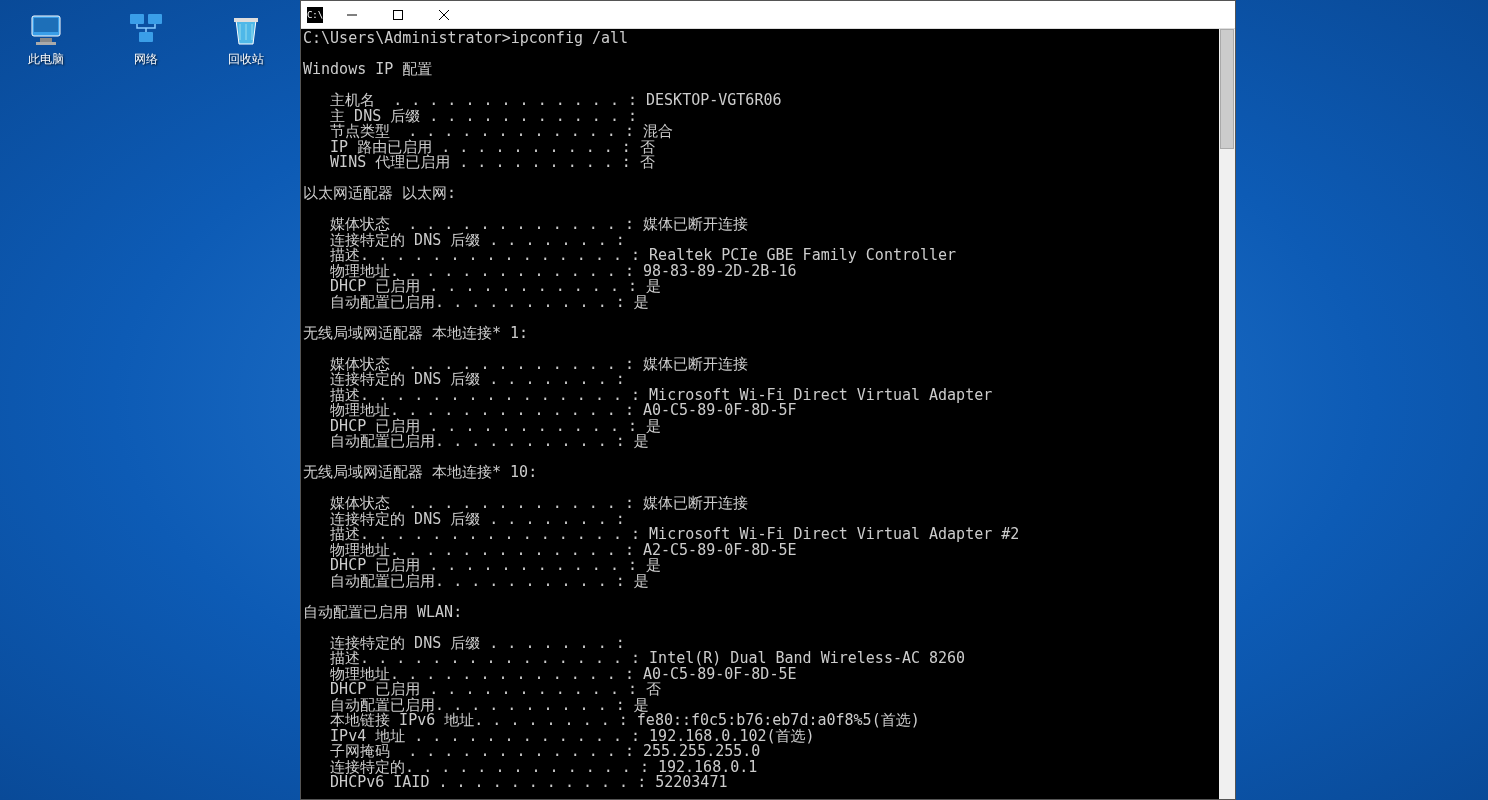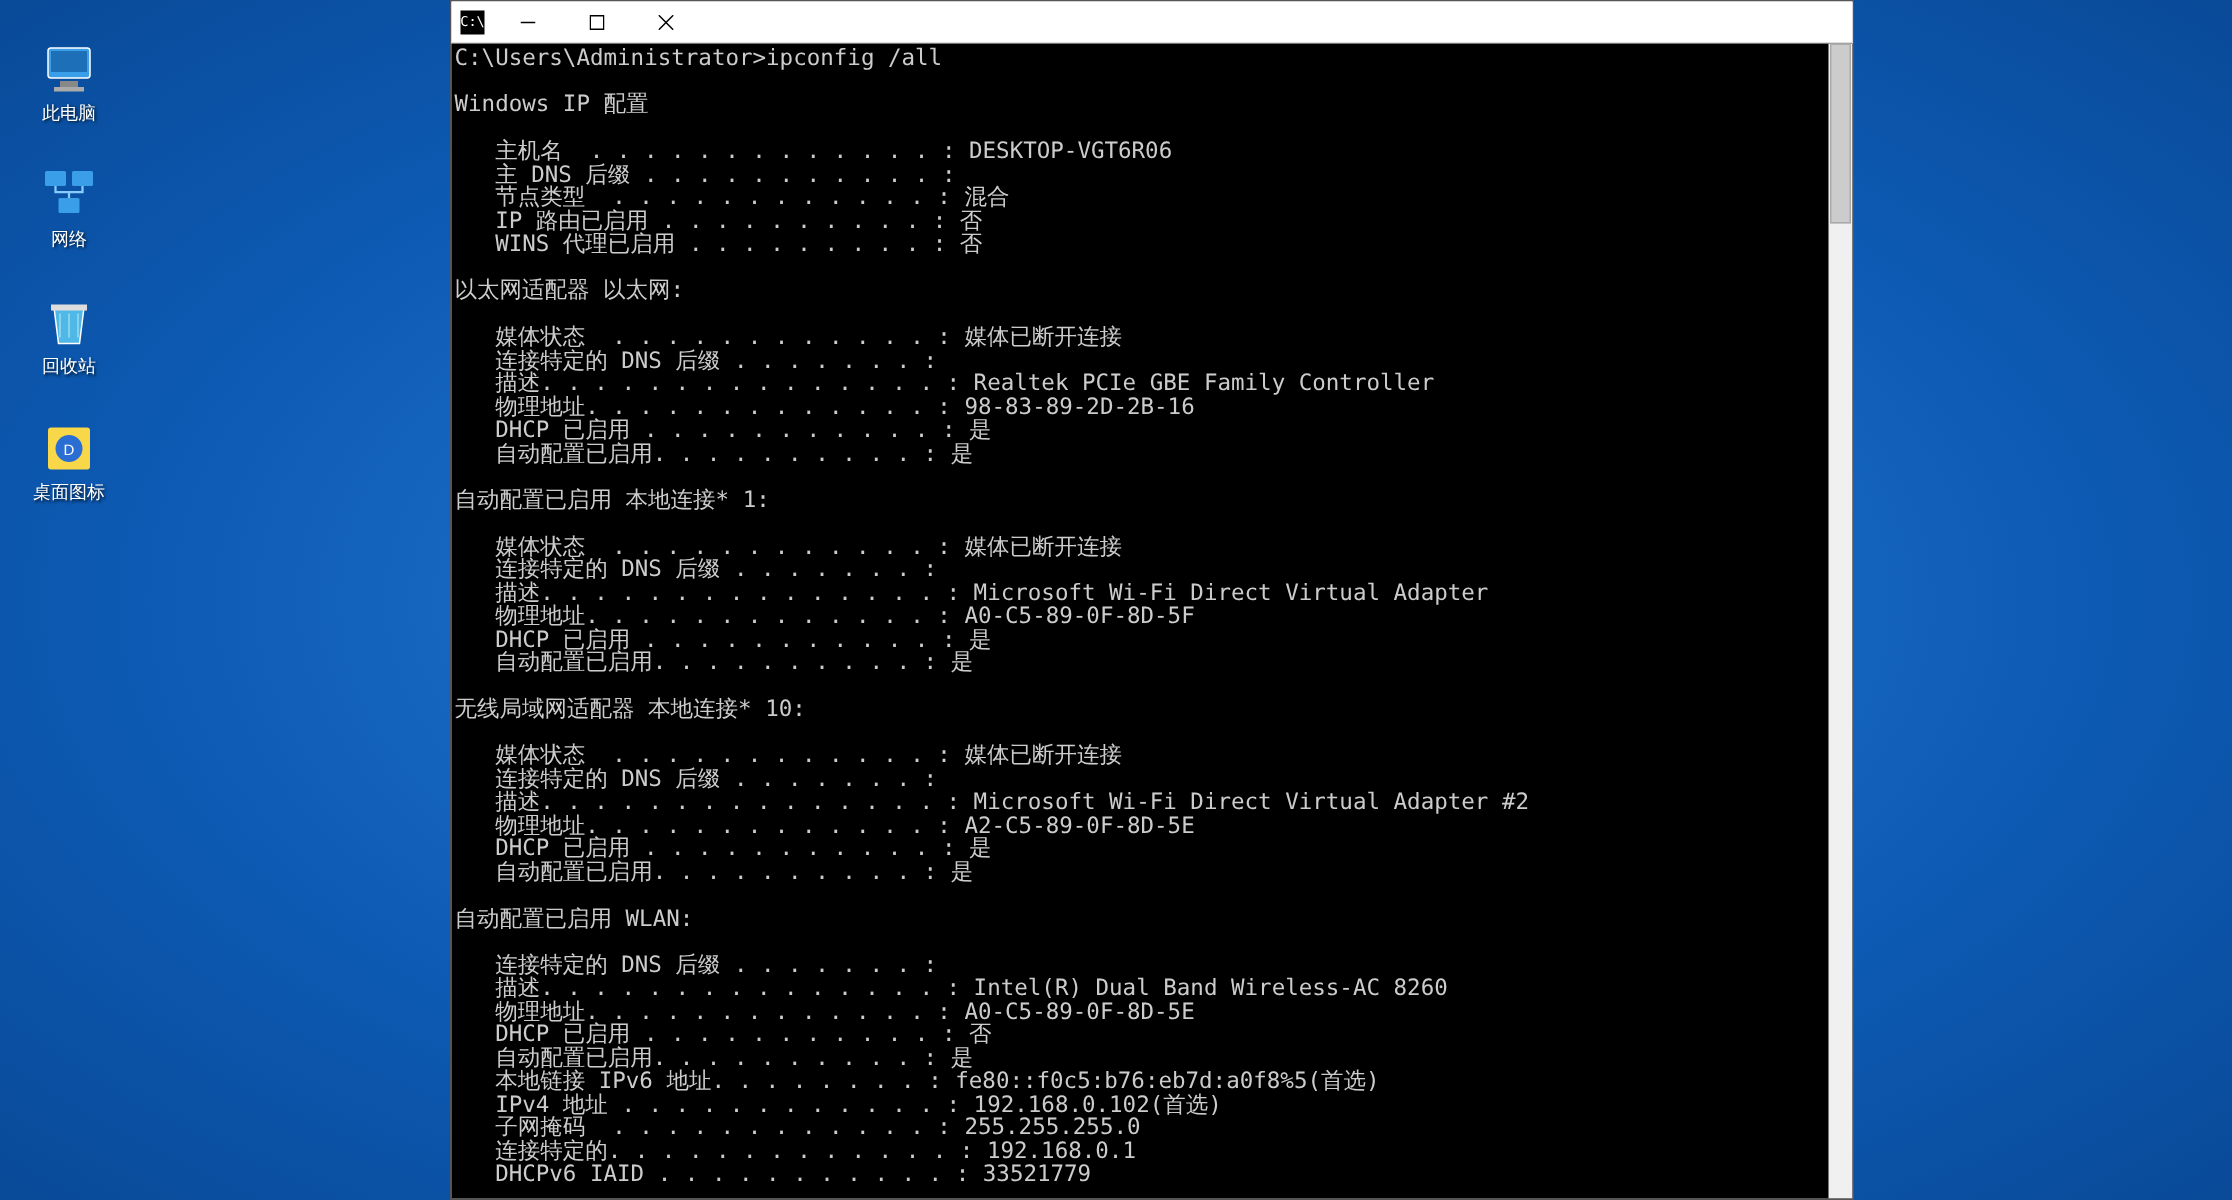--- a/index.html
+++ b/index.html
@@ -6,24 +6,23 @@
 body {
   width: 1488px;
   height: 800px;
   background: radial-gradient(ellipse at center, #2a7dd4 0%, #0d5bb5 60%, #094a98 100%);
   font-family: "Segoe UI", Tahoma, sans-serif;
   overflow: hidden;
   position: relative;
 }
 .desktop-icons {
   position: absolute;
-  top: 26px;
+  top: 10px;
   left: 10px;
   display: flex;
-  flex-direction: column;
   gap: 28px;
   justify-content: space-between;
 }
 .desktop-icon {
   width: 72px;
   display: flex;
   flex-direction: column;
   align-items: center;
   cursor: pointer;
 }
@@ -192,21 +191,21 @@
 <span></span>
 <span>以太网适配器 以太网:</span>
 <span></span>
 <span>   媒体状态  . . . . . . . . . . . . : 媒体已断开连接</span>
 <span>   连接特定的 DNS 后缀 . . . . . . . :</span>
 <span>   描述. . . . . . . . . . . . . . . : Realtek PCIe GBE Family Controller</span>
 <span>   物理地址. . . . . . . . . . . . . : 98-83-89-2D-2B-16</span>
 <span>   DHCP 已启用 . . . . . . . . . . . : 是</span>
 <span>   自动配置已启用. . . . . . . . . . : 是</span>
 <span></span>
-<span>自动配置已启用 本地连接* 1:</span>
+<span>无线局域网适配器 本地连接* 1:</span>
 <span></span>
 <span>   媒体状态  . . . . . . . . . . . . : 媒体已断开连接</span>
 <span>   连接特定的 DNS 后缀 . . . . . . . :</span>
 <span>   描述. . . . . . . . . . . . . . . : Microsoft Wi-Fi Direct Virtual Adapter</span>
 <span>   物理地址. . . . . . . . . . . . . : A0-C5-89-0F-8D-5F</span>
 <span>   DHCP 已启用 . . . . . . . . . . . : 是</span>
 <span>   自动配置已启用. . . . . . . . . . : 是</span>
 <span></span>
 <span>无线局域网适配器 本地连接* 10:</span>
 <span></span>
@@ -221,15 +220,15 @@
 <span></span>
 <span>   连接特定的 DNS 后缀 . . . . . . . :</span>
 <span>   描述. . . . . . . . . . . . . . . : Intel(R) Dual Band Wireless-AC 8260</span>
 <span>   物理地址. . . . . . . . . . . . . : A0-C5-89-0F-8D-5E</span>
 <span>   DHCP 已启用 . . . . . . . . . . . : 否</span>
 <span>   自动配置已启用. . . . . . . . . . : 是</span>
 <span>   本地链接 IPv6 地址. . . . . . . . : fe80::f0c5:b76:eb7d:a0f8%5(首选)</span>
 <span>   IPv4 地址 . . . . . . . . . . . . : 192.168.0.102(首选)</span>
 <span>   子网掩码  . . . . . . . . . . . . : 255.255.255.0</span>
 <span>   连接特定的. . . . . . . . . . . . . : 192.168.0.1</span>
-<span>   DHCPv6 IAID . . . . . . . . . . . : 33521779</span>
+<span>   DHCPv6 IAID . . . . . . . . . . . : 52203471</span>
 <div class="terminal-scrollbar"><div class="terminal-scrollbar-thumb"></div></div></div>
 </div>
 
 </body></html>

